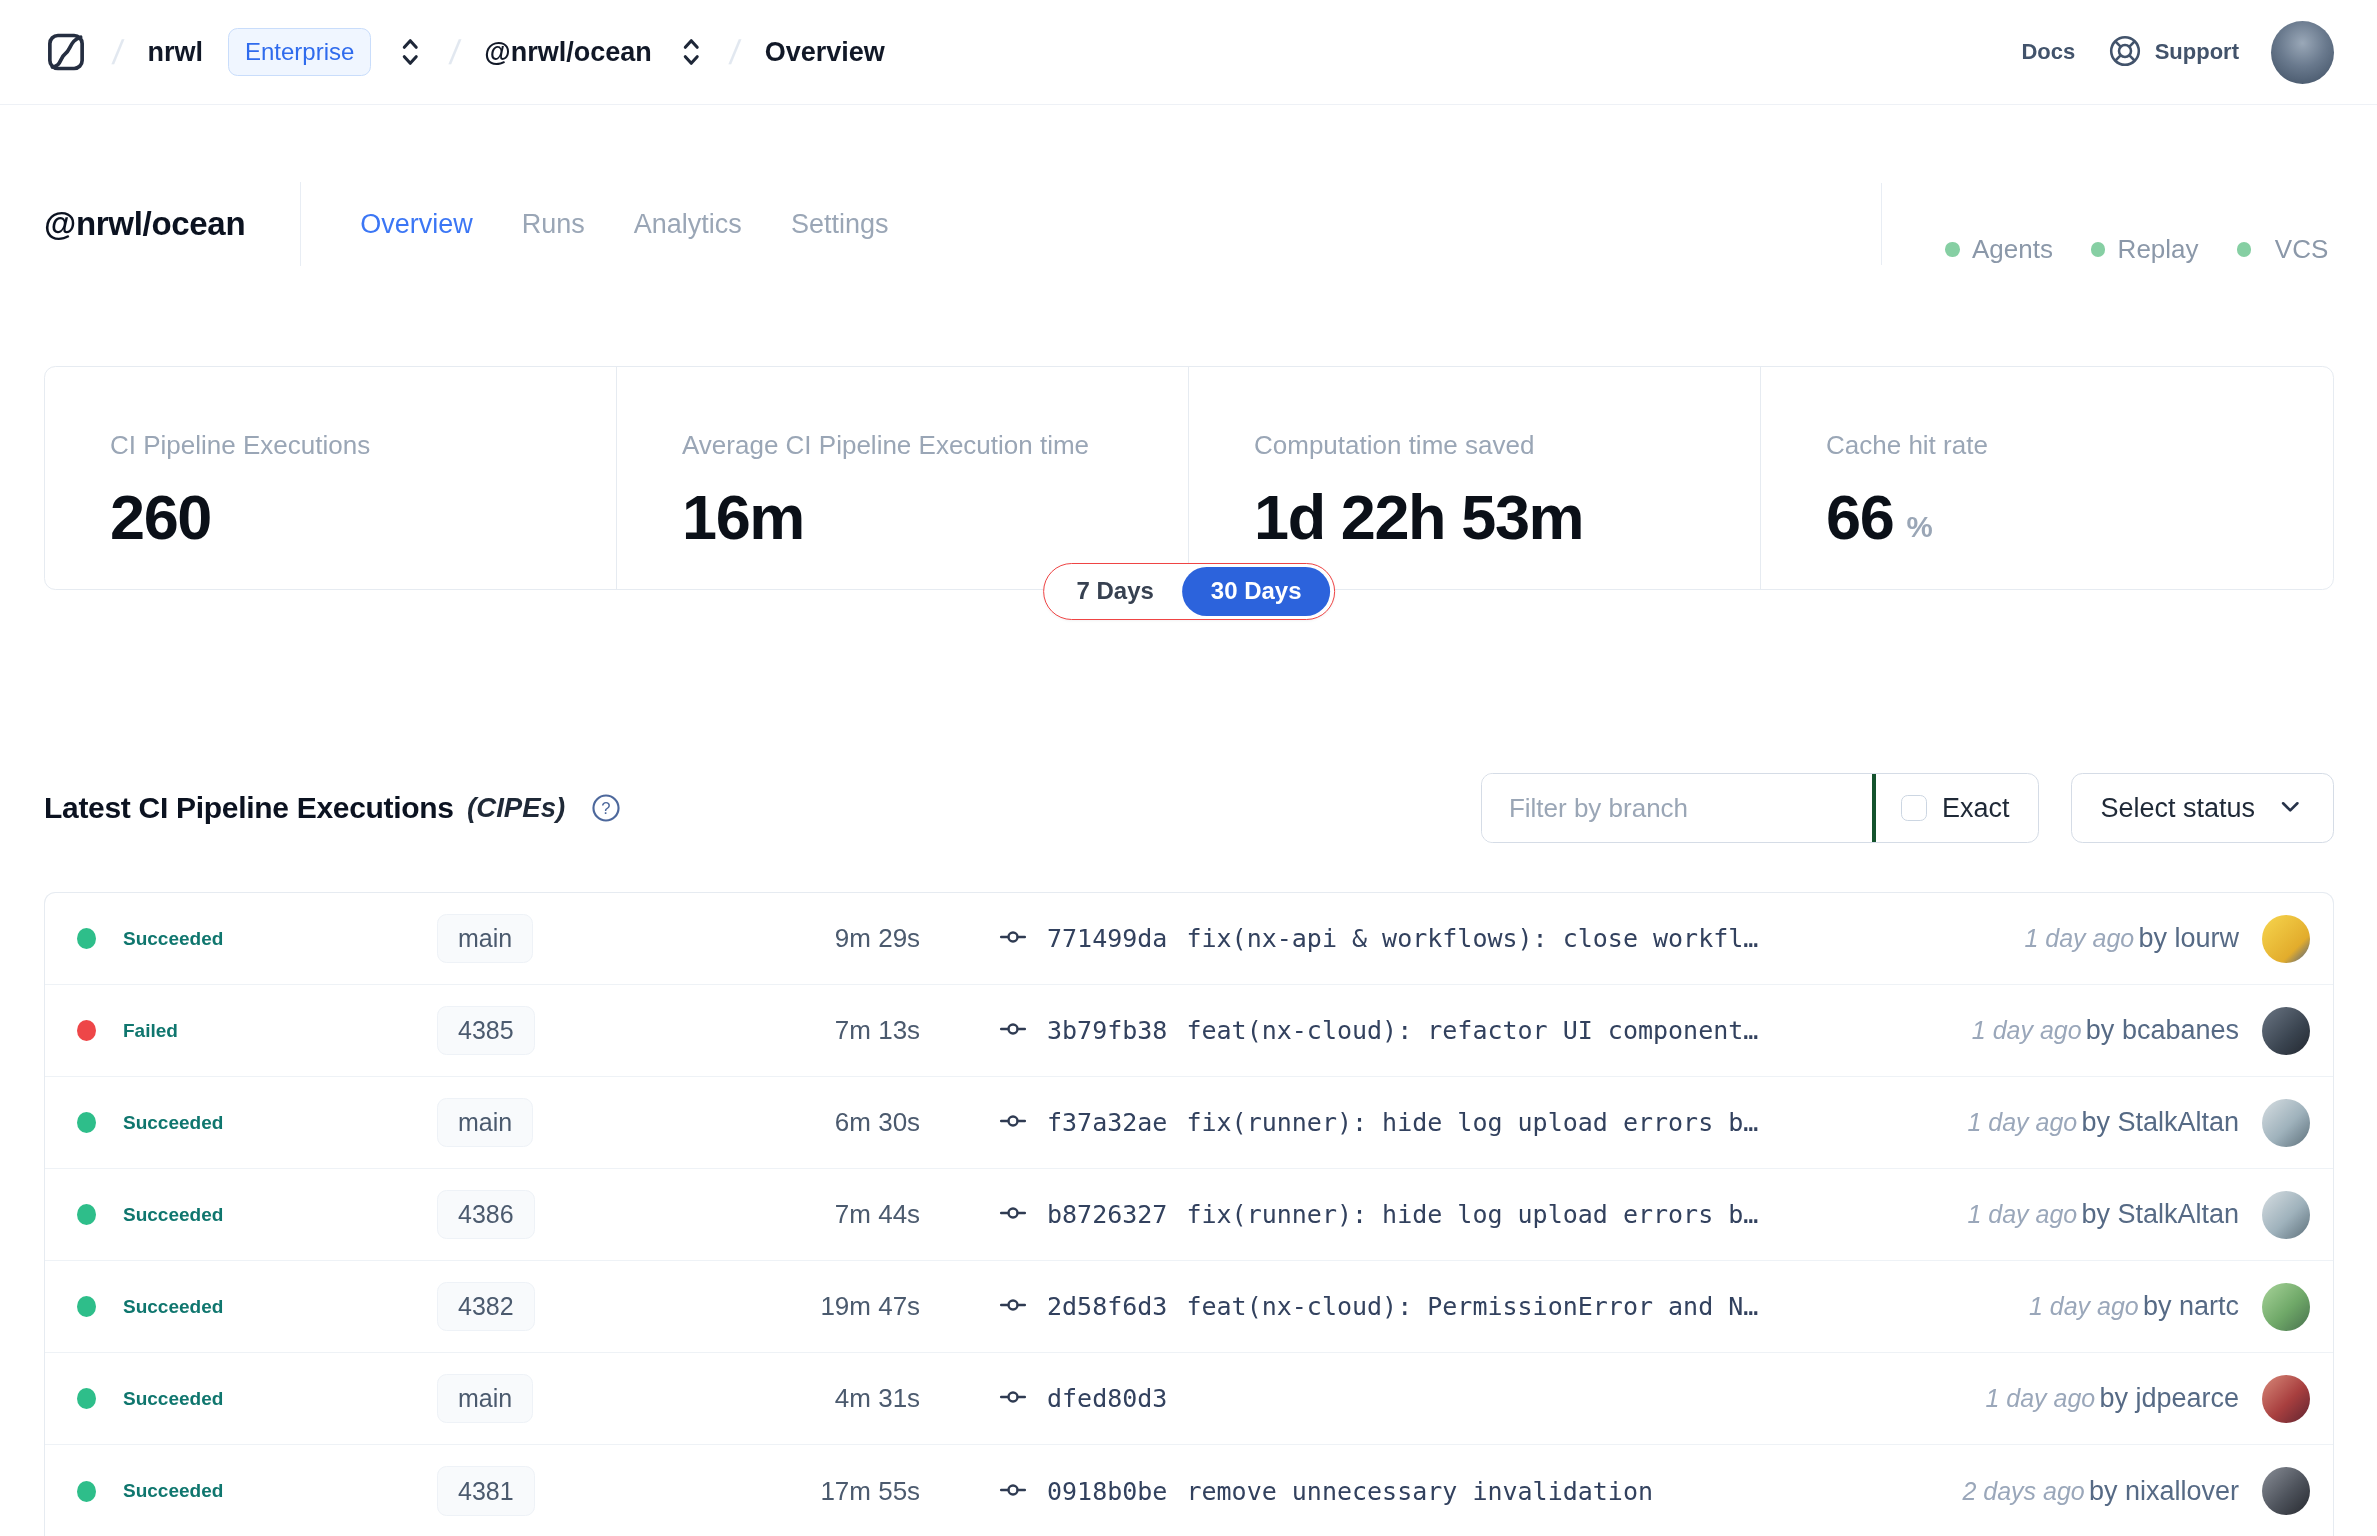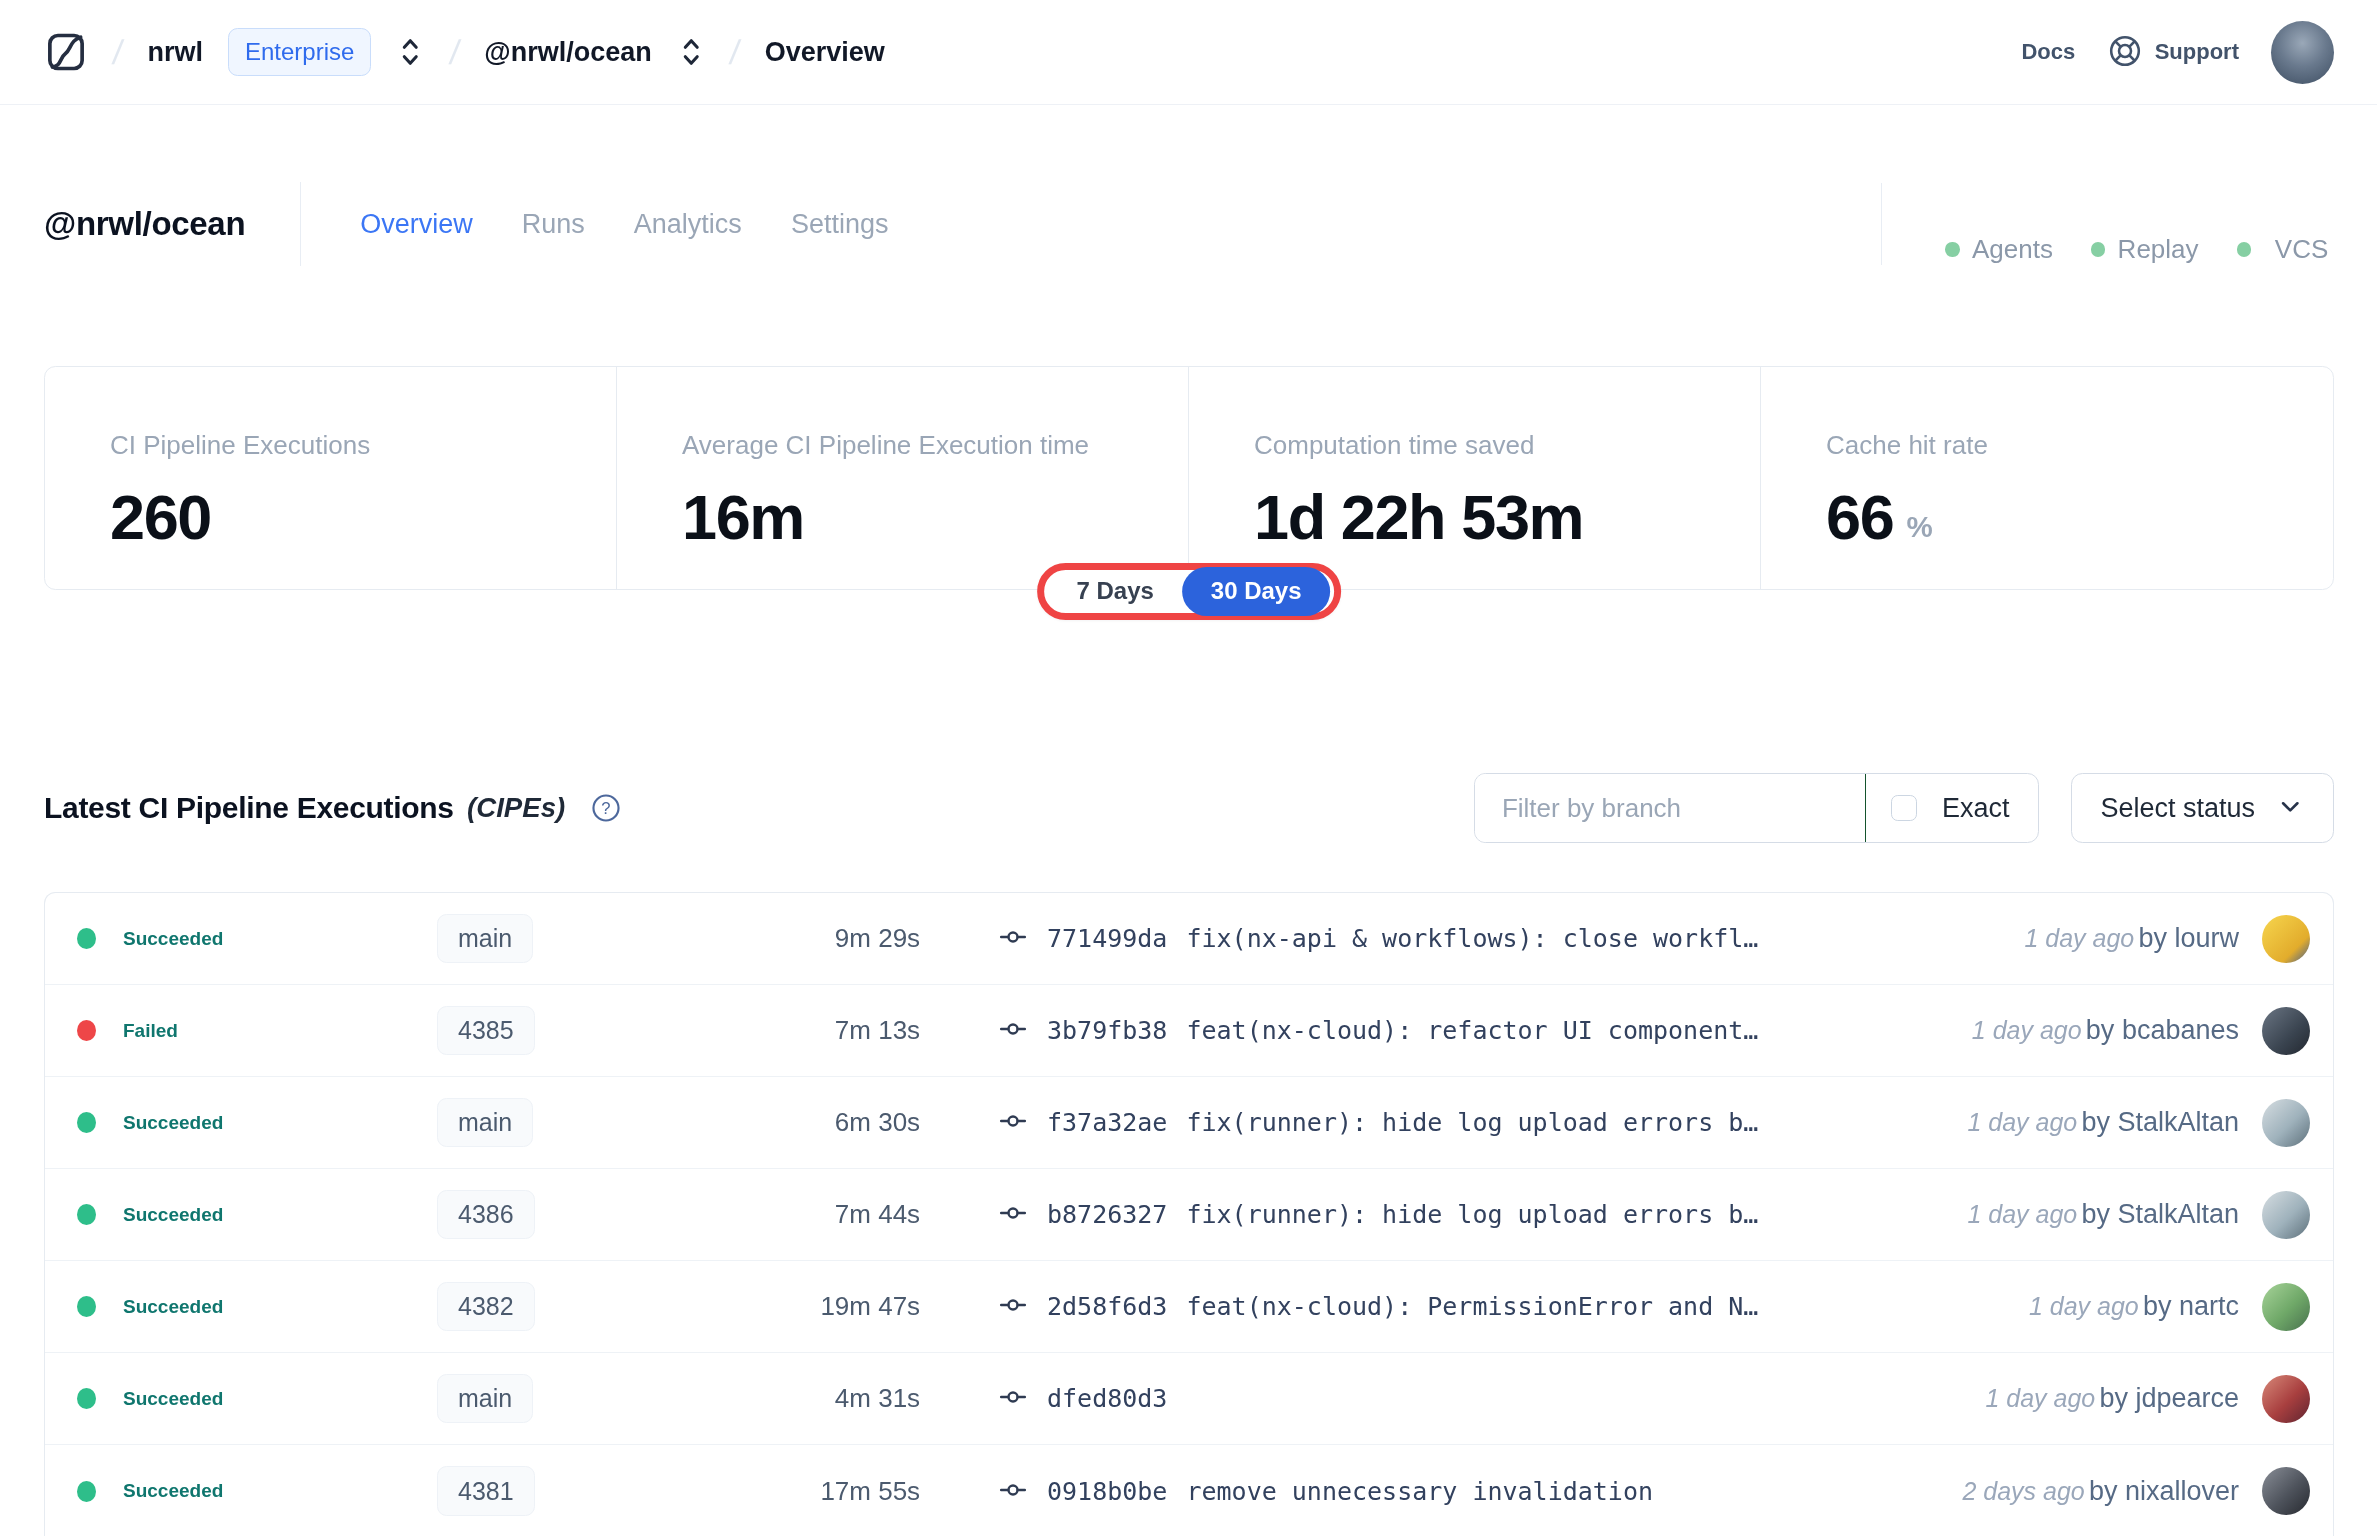--- a/index.html
+++ b/index.html
@@ -46,39 +46,39 @@
     border-radius:11.4px; height:224px; background:#fff; }
   .stat-card { padding:63px 0 0 65px; border-right:1px solid #e6ebf1; }
   .stat-card:last-child { border-right:none; }
   .stat-label { font-size:26px; font-weight:500; color:#9aa6b6; }
   .stat-value-row { margin-top:25px; display:flex; align-items:flex-end; gap:13.3px; }
   .stat-value { font-size:63px; font-weight:800; color:#0b1018; letter-spacing:-1.4px; line-height:1; }
   .stat-suffix { font-size:29.5px; font-weight:600; color:#9aa6b6; padding-bottom:4.8px; }
   .stat-suffix:empty { display:none; }
 
   .range-toggle { position:absolute; left:50%; bottom:-29.5px; transform:translateX(-50%);
-    display:flex; align-items:center; background:#fff; border:7px solid #ef4444;
+    display:flex; align-items:center; background:#fff; border:1px solid #ef4444;
     border-radius:950px; padding:3.8px; height:57px; box-shadow:0 1px 2.9px rgba(15,23,42,.05); }
   .range-btn { border:none; background:transparent; font-family:inherit; font-size:24px;
     font-weight:600; color:#374151; padding:0 28.5px; height:49px; border-radius:950px; cursor:pointer; }
   .range-btn.active { color:#ffffff; }
 
   
   .section-row { margin-top:183px; display:flex; align-items:center; }
   .section-title { font-size:30px; font-weight:700; color:#0b1220; letter-spacing:-0.3px; }
   .section-suffix { font-size:27.6px; font-style:italic; font-weight:600; color:#1f2937; margin-left:13.3px; }
   .help-icon { margin-left:25px; cursor:pointer; display:flex; }
   .section-controls { margin-left:auto; display:flex; align-items:stretch; gap:32px; }
   .filter-group { display:flex; align-items:stretch; height:70px; border:1px solid #d5dce6;
     border-radius:11.4px; overflow:hidden; background:#fff; }
   .filter-input { width:390px; border:none; outline:none; font-family:inherit; font-size:26px;
     color:#1f2937; padding:0 27px; }
   .filter-input::placeholder { color:#9aa6b6; }
-  .exact-seg { display:flex; align-items:center; gap:25px; padding:0 28.5px 0 25px;
-    border-left:1px solid #14532d; cursor:pointer; }
+  .exact-seg { display:flex; align-items:center; gap:15px; padding:0 28.5px 0 25px;
+    border-left:4px solid #14532d; cursor:pointer; }
   .checkbox { width:26px; height:26px; border:1.9px solid #ccd6e2; border-radius:6.7px; background:#fff; }
   .exact-label { font-size:27px; color:#1f2937; }
   .status-select { display:flex; align-items:center; gap:21px; height:70px; padding:0 28.5px;
     border:1px solid #d5dce6; border-radius:11.4px; background:#fff; cursor:pointer; }
   .status-select-label { font-size:27px; font-weight:500; color:#1f2937; }
 
   
   .table-card { margin-top:49px; border:1px solid #e6ebf1; border-radius:11.4px 11.4px 0 0;
     border-bottom:none; background:#fff; }
   .row { display:grid; grid-template-columns:46px 314px 162px 323px minmax(0,1fr) auto 48px;

